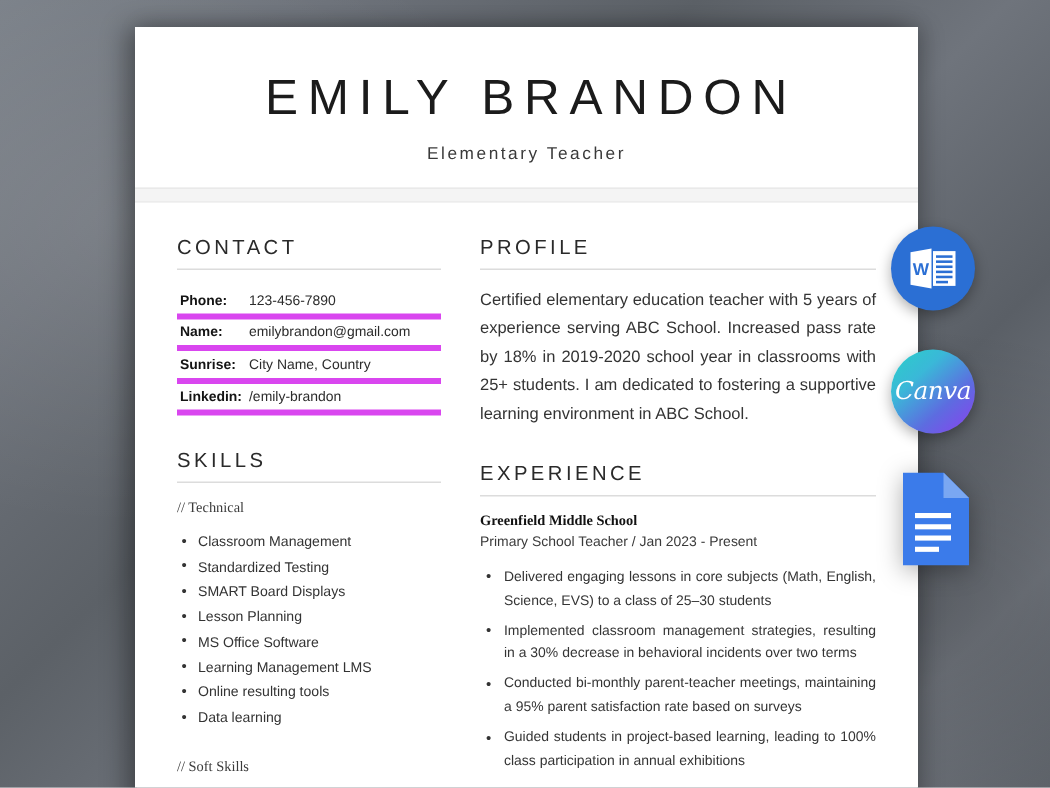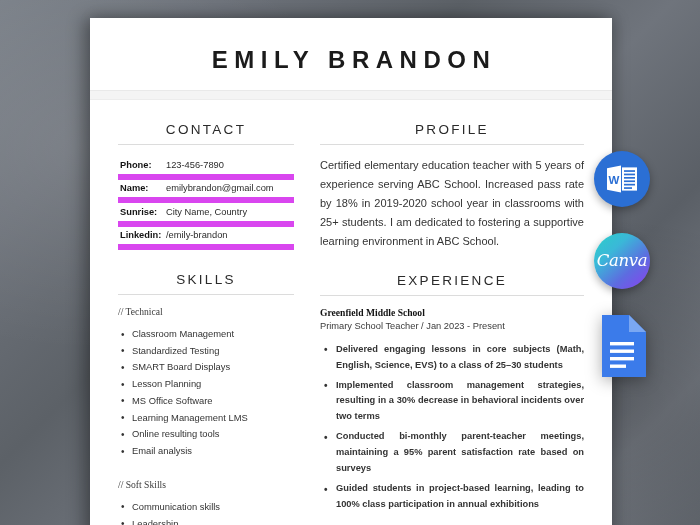--- a/index.html
+++ b/index.html
@@ -45,22 +45,22 @@
     box-shadow: -7px 0 16px rgba(0,0,0,.32), 4px 0 14px rgba(0,0,0,.20);
   }
 
   
   .header {
     padding: 28px 0 16px;
     text-align: center;
     background: #fff;
   }
   .name {
-    font-size: 24px;
-    font-weight: 700;
+    font-size: 33px;
+    font-weight: 400;
     letter-spacing: 6.5px;
     color: #1b1b1b;
     margin-left: 6px;
   }
   .role {
     margin-top: 13px;
     font-size: 11.5px;
     letter-spacing: 1.7px;
     color: #3a3a3a;
   }
@@ -81,36 +81,35 @@
   .col-right { flex: 1; }
 
   .section { margin-bottom: 22px; }
 
   .sec-title {
     font-size: 13.5px;
     font-weight: 400;
     letter-spacing: 2.3px;
     color: #2a2a2a;
     padding-bottom: 7px;
-    text-align: center;
   }
   .sec-rule {
     height: 1px;
     background: #dcdcdc;
     margin-bottom: 11px;
   }
 
   
   .contact-row {
     display: flex;
     align-items: baseline;
     font-size: 9.3px;
     color: #2e2e2e;
     padding: 3.5px 0 4px 2px;
-    border-bottom: 6px solid #d946ef;
+    border-bottom: 4px solid #d946ef;
   }
   .contact-row:first-child { border-top: none; }
   .c-label {
     font-weight: bold;
     width: 46px;
     flex: none;
     color: #141414;
   }
   .c-value { color: #2b2b2b; }
 
@@ -169,21 +168,20 @@
     list-style: none;
     padding-left: 16px;
   }
   ul.job-points li {
     position: relative;
     font-size: 9.3px;
     line-height: 1.72;
     color: #343434;
     text-align: justify;
     margin-bottom: 4px;
-    font-weight: bold;
   }
   ul.job-points li::before {
     content: "•";
     position: absolute;
     left: -12px;
     top: -0.5px;
     font-size: 10px;
     color: #333;
   }
 
@@ -235,20 +233,21 @@
 </style>
 </head>
 <body>
 
 <div class="backdrop"></div>
 
 <div class="page">
 
   <div class="header">
     <div class="name">EMILY BRANDON</div>
+    <div class="role">Elementary Teacher</div>
   </div>
   <div class="header-band"></div>
 
   <div class="body-cols">
 
     <div class="col-left">
 
       <div class="section">
         <div class="sec-title">CONTACT</div>
         <div class="sec-rule"></div>
@@ -277,21 +276,21 @@
 
         <div class="skill-group-title">// Technical</div>
         <ul class="skills-list">
           <li>Classroom Management</li>
           <li>Standardized Testing</li>
           <li>SMART Board Displays</li>
           <li>Lesson Planning</li>
           <li>MS Office Software</li>
           <li>Learning Management LMS</li>
           <li>Online resulting tools</li>
-          <li>Email analysis</li>
+          <li>Data learning</li>
         </ul>
 
         <div class="skill-group-title second">// Soft Skills</div>
         <ul class="skills-list">
           <li>Communication skills</li>
           <li>Leadership</li>
 
         </ul>
       </div>
 

